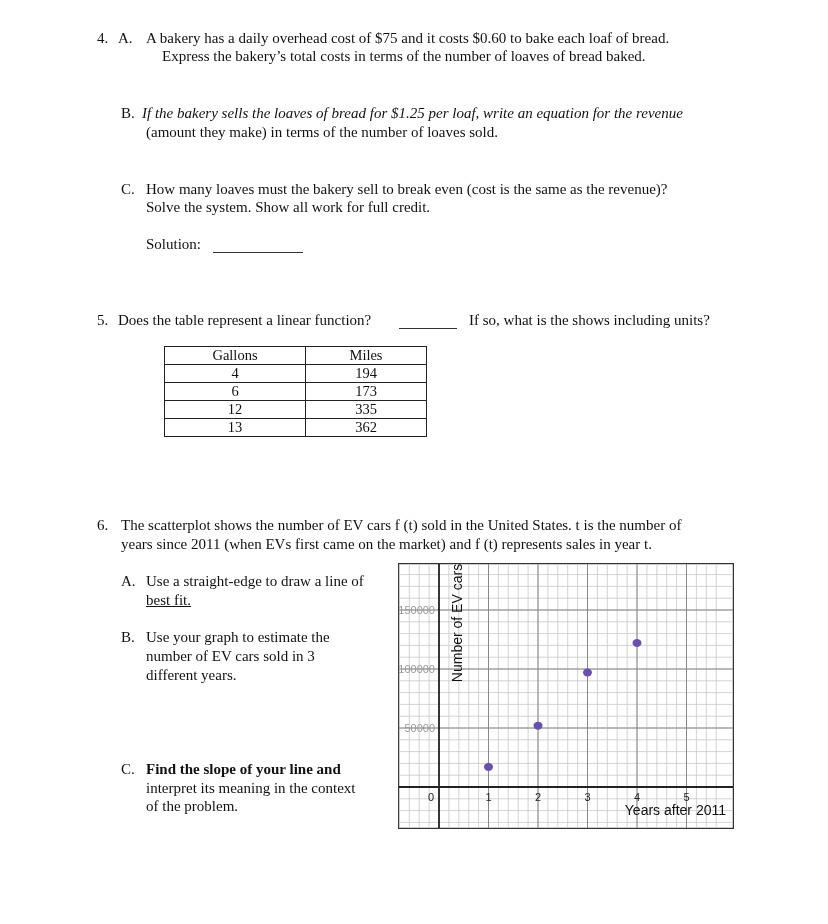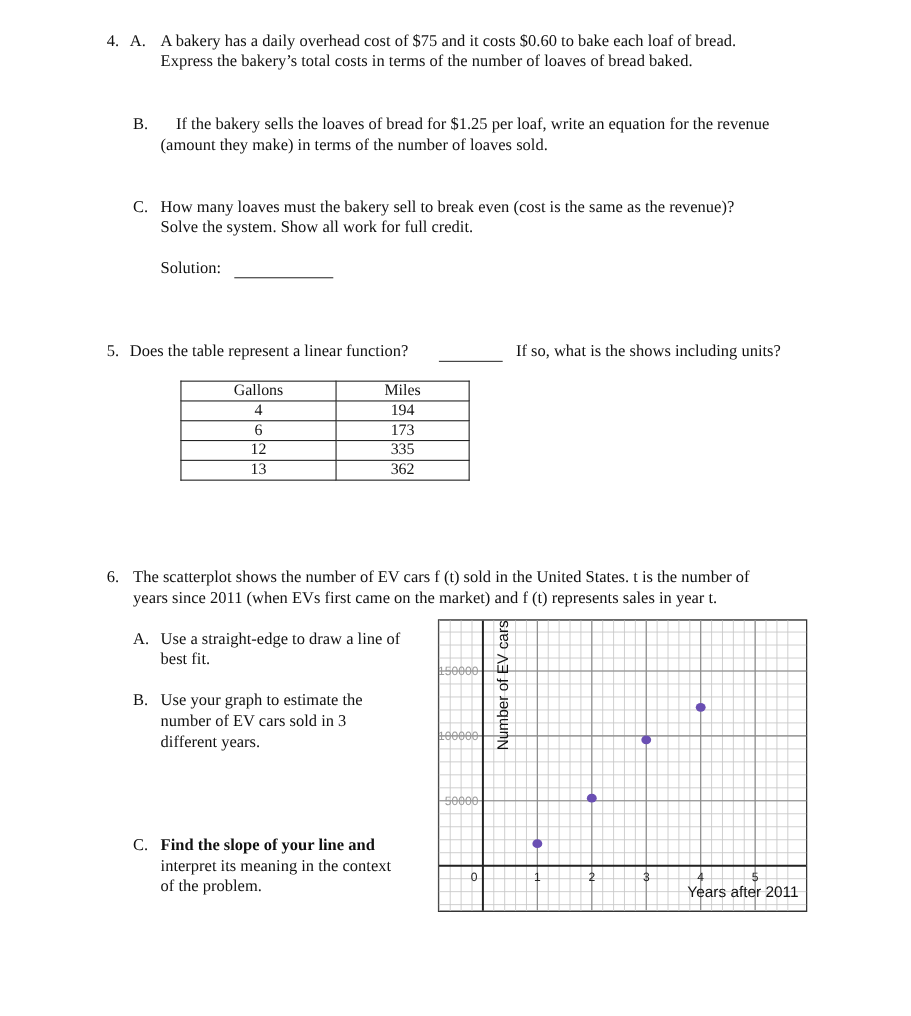--- a/index.html
+++ b/index.html
@@ -13,24 +13,24 @@
   table.gm td.c2{width:120px;}
   .chart{position:absolute;left:398px;top:563px;width:336px;height:266px;}
   .chart svg{display:block;}
 </style>
 </head>
 <body>
 
 <div class="line" style="left:97px;top:29px;">4.</div>
 <div class="line" style="left:118px;top:29px;">A.</div>
 <div class="line" style="left:146px;top:29px;">A bakery has a daily overhead cost of $75 and it costs $0.60 to bake each loaf of bread.</div>
-<div class="line" style="left:146px;top:47px;">Express the bakery’s total costs in terms of the number of loaves of bread baked.</div>
+<div class="line" style="left:162px;top:47px;">Express the bakery’s total costs in terms of the number of loaves of bread baked.</div>
 
 <div class="line" style="left:121px;top:104px;">B.</div>
-<div class="line" style="left:160px;top:104px;">If the bakery sells the loaves of bread for $1.25 per loaf, write an equation for the revenue</div>
+<div class="line" style="left:142px;top:104px;font-style:italic;">If the bakery sells the loaves of bread for $1.25 per loaf, write an equation for the revenue</div>
 <div class="line" style="left:146px;top:123px;">(amount they make) in terms of the number of loaves sold.</div>
 
 <div class="line" style="left:121px;top:180px;">C.</div>
 <div class="line" style="left:146px;top:180px;text-align:right;">How many loaves must the bakery sell to break even (cost is the same as the revenue)?</div>
 <div class="line" style="left:146px;top:198px;">Solve the system.  Show all work for full credit.</div>
 
 <div class="line" style="left:146px;top:235px;">Solution:</div>
 <div class="abs blank" style="left:213px;top:240px;width:90px;"></div>
 
 <div class="line" style="left:97px;top:311px;">5.</div>
@@ -62,21 +62,21 @@
   </tr>
 </tbody>
   </table>
 
 <div class="line" style="left:97px;top:516px;">6.</div>
 <div class="line" style="left:121px;top:516px;">The scatterplot shows the number of EV cars f (t) sold in the United States. t is the number of</div>
 <div class="line" style="left:121px;top:535px;">years since 2011 (when EVs first came on the market) and f (t) represents sales in year t.</div>
 
 <div class="line" style="left:121px;top:572px;">A.</div>
 <div class="line" style="left:146px;top:572px;">Use a straight-edge to draw a line of</div>
-<div class="line" style="left:146px;top:591px;">best fit.</div>
+<div class="line" style="left:146px;top:591px;text-decoration:underline;">best fit.</div>
 
 <div class="line" style="left:121px;top:628px;">B.</div>
 <div class="line" style="left:146px;top:628px;">Use your graph to estimate the</div>
 <div class="line" style="left:146px;top:647px;">number of EV cars sold in 3</div>
 <div class="line" style="left:146px;top:666px;">different years.</div>
 
 <div class="line" style="left:121px;top:760px;">C.</div>
 <div class="line" style="left:146px;top:760px;font-weight:bold;">Find the slope of your line and</div>
 <div class="line" style="left:146px;top:779px;">interpret its meaning in the context</div>
 <div class="line" style="left:146px;top:797px;">of the problem.</div>

